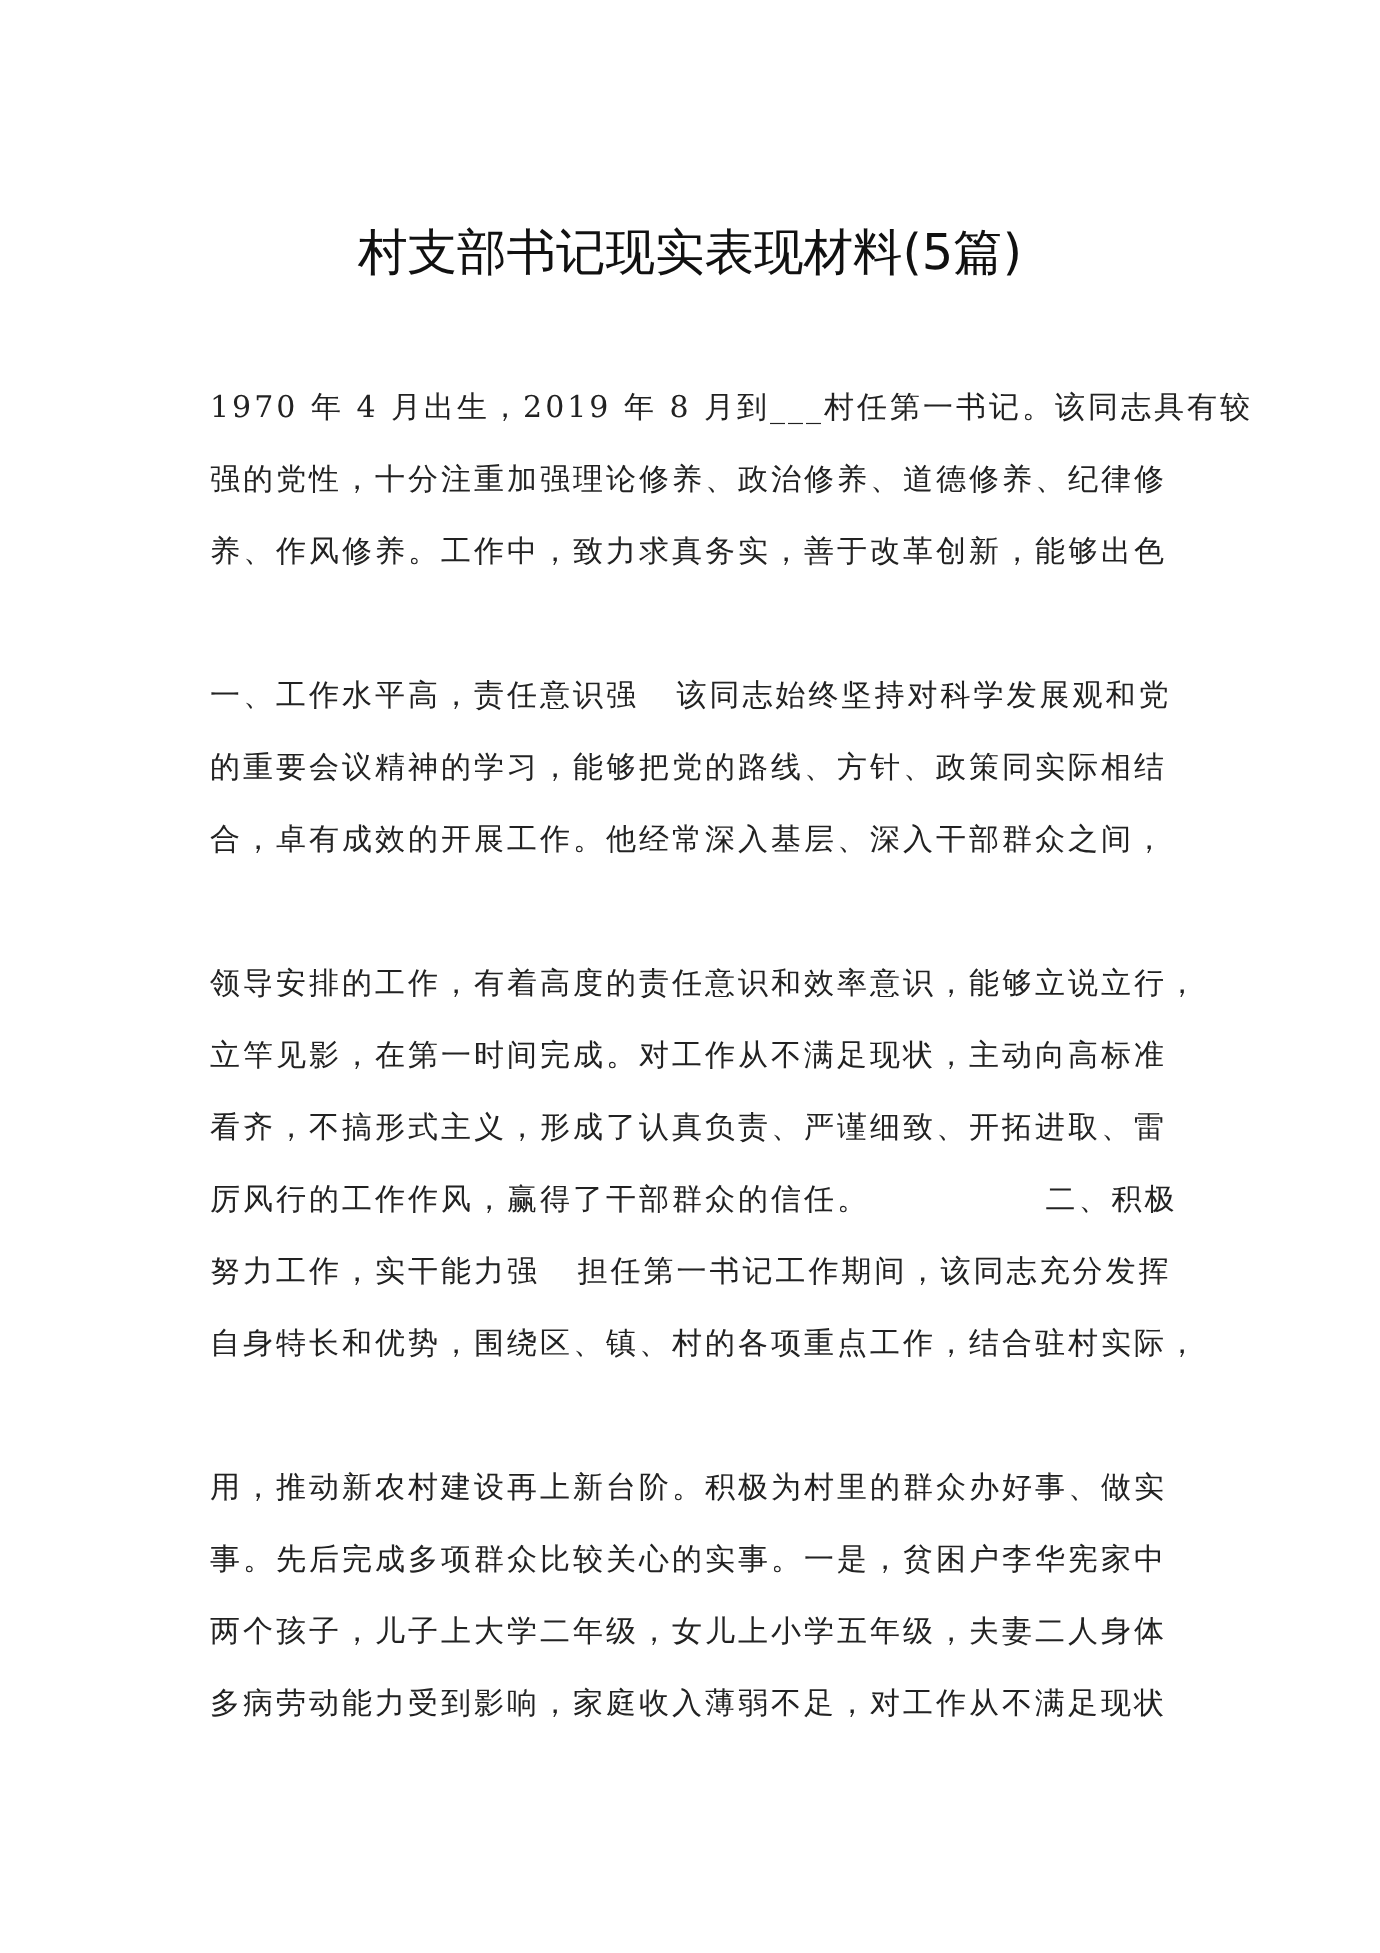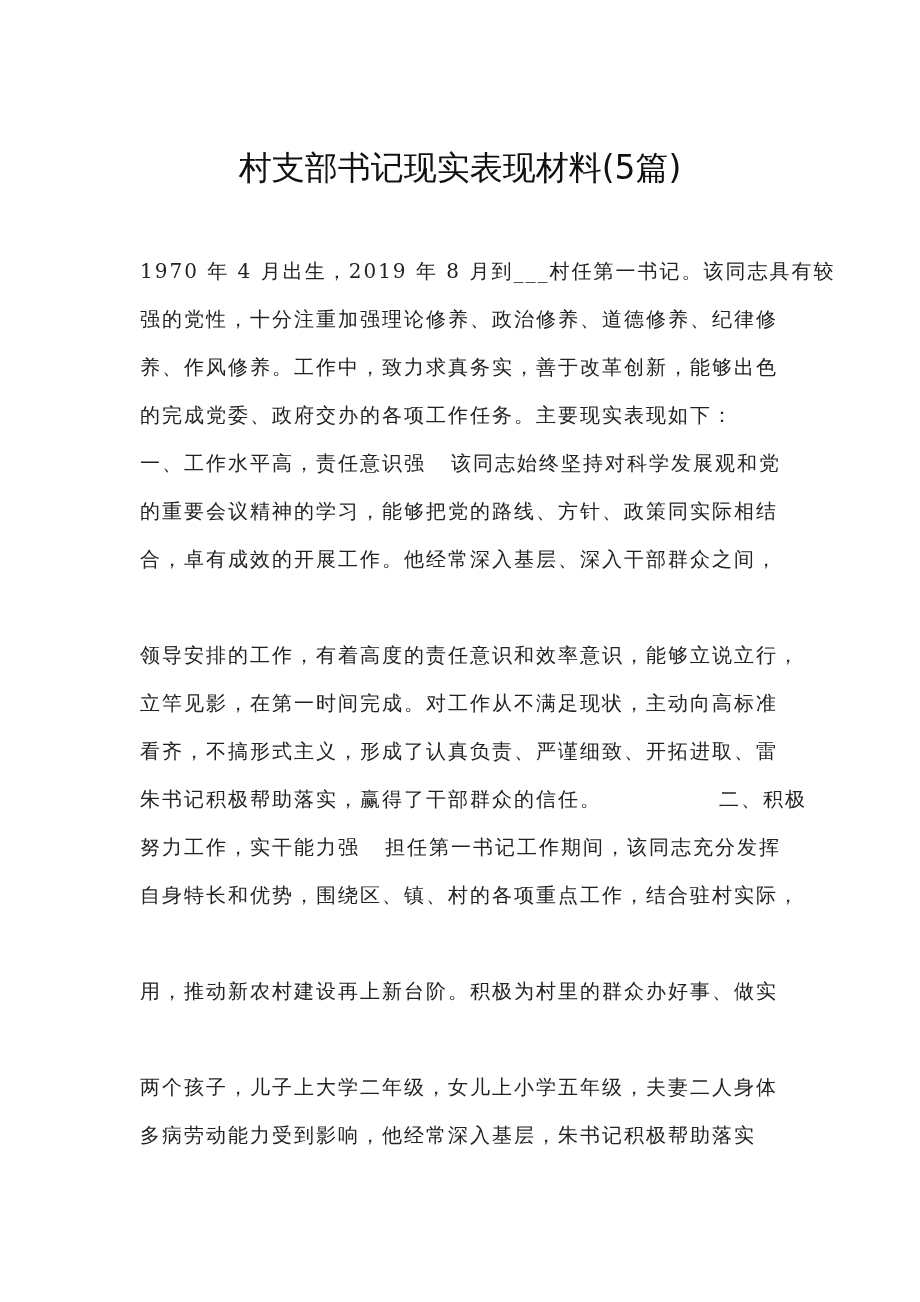--- a/index.html
+++ b/index.html
@@ -46,26 +46,26 @@
   </style>
 </head>
 <body>
 
 <div class="page">
   <div class="title">村支部书记现实表现材料(5篇)</div>
 
   <div class="line" style="top:256px">1970 年 4 月出生，2019 年 8 月到___村任第一书记。该同志具有较</div>
   <div class="line" style="top:304px">强的党性，十分注重加强理论修养、政治修养、道德修养、纪律修</div>
   <div class="line" style="top:352px">养、作风修养。工作中，致力求真务实，善于改革创新，能够出色</div>
-  <div class="line" style="top:400px">的完成党委、政府交办的各项工作任务。主要现实表现如下：</div>
   <div class="line" style="top:448px">一、工作水平高，责任意识强   该同志始终坚持对科学发展观和党</div>
   <div class="line" style="top:496px">的重要会议精神的学习，能够把党的路线、方针、政策同实际相结</div>
   <div class="line" style="top:544px">合，卓有成效的开展工作。他经常深入基层、深入干部群众之间，</div>
   <div class="line" style="top:640px">领导安排的工作，有着高度的责任意识和效率意识，能够立说立行，</div>
   <div class="line" style="top:688px">立竿见影，在第一时间完成。对工作从不满足现状，主动向高标准</div>
   <div class="line" style="top:736px">看齐，不搞形式主义，形成了认真负责、严谨细致、开拓进取、雷</div>
-  <div class="line" style="top:784px">朱书记积极帮助落实，赢得了干部群众的信任。              二、积极</div>
+  <div class="line" style="top:784px">厉风行的工作作风，赢得了干部群众的信任。              二、积极</div>
   <div class="line" style="top:832px">努力工作，实干能力强   担任第一书记工作期间，该同志充分发挥</div>
   <div class="line" style="top:880px">自身特长和优势，围绕区、镇、村的各项重点工作，结合驻村实际，</div>
   <div class="line" style="top:976px">用，推动新农村建设再上新台阶。积极为村里的群众办好事、做实</div>
+  <div class="line" style="top:1024px">事。先后完成多项群众比较关心的实事。一是，贫困户李华宪家中</div>
   <div class="line" style="top:1072px">两个孩子，儿子上大学二年级，女儿上小学五年级，夫妻二人身体</div>
-  <div class="line" style="top:1120px">多病劳动能力受到影响，他经常深入基层，朱书记积极帮助落实</div>
+  <div class="line" style="top:1120px">多病劳动能力受到影响，家庭收入薄弱不足，对工作从不满足现状</div>
 </div>
 
 </body></html>

